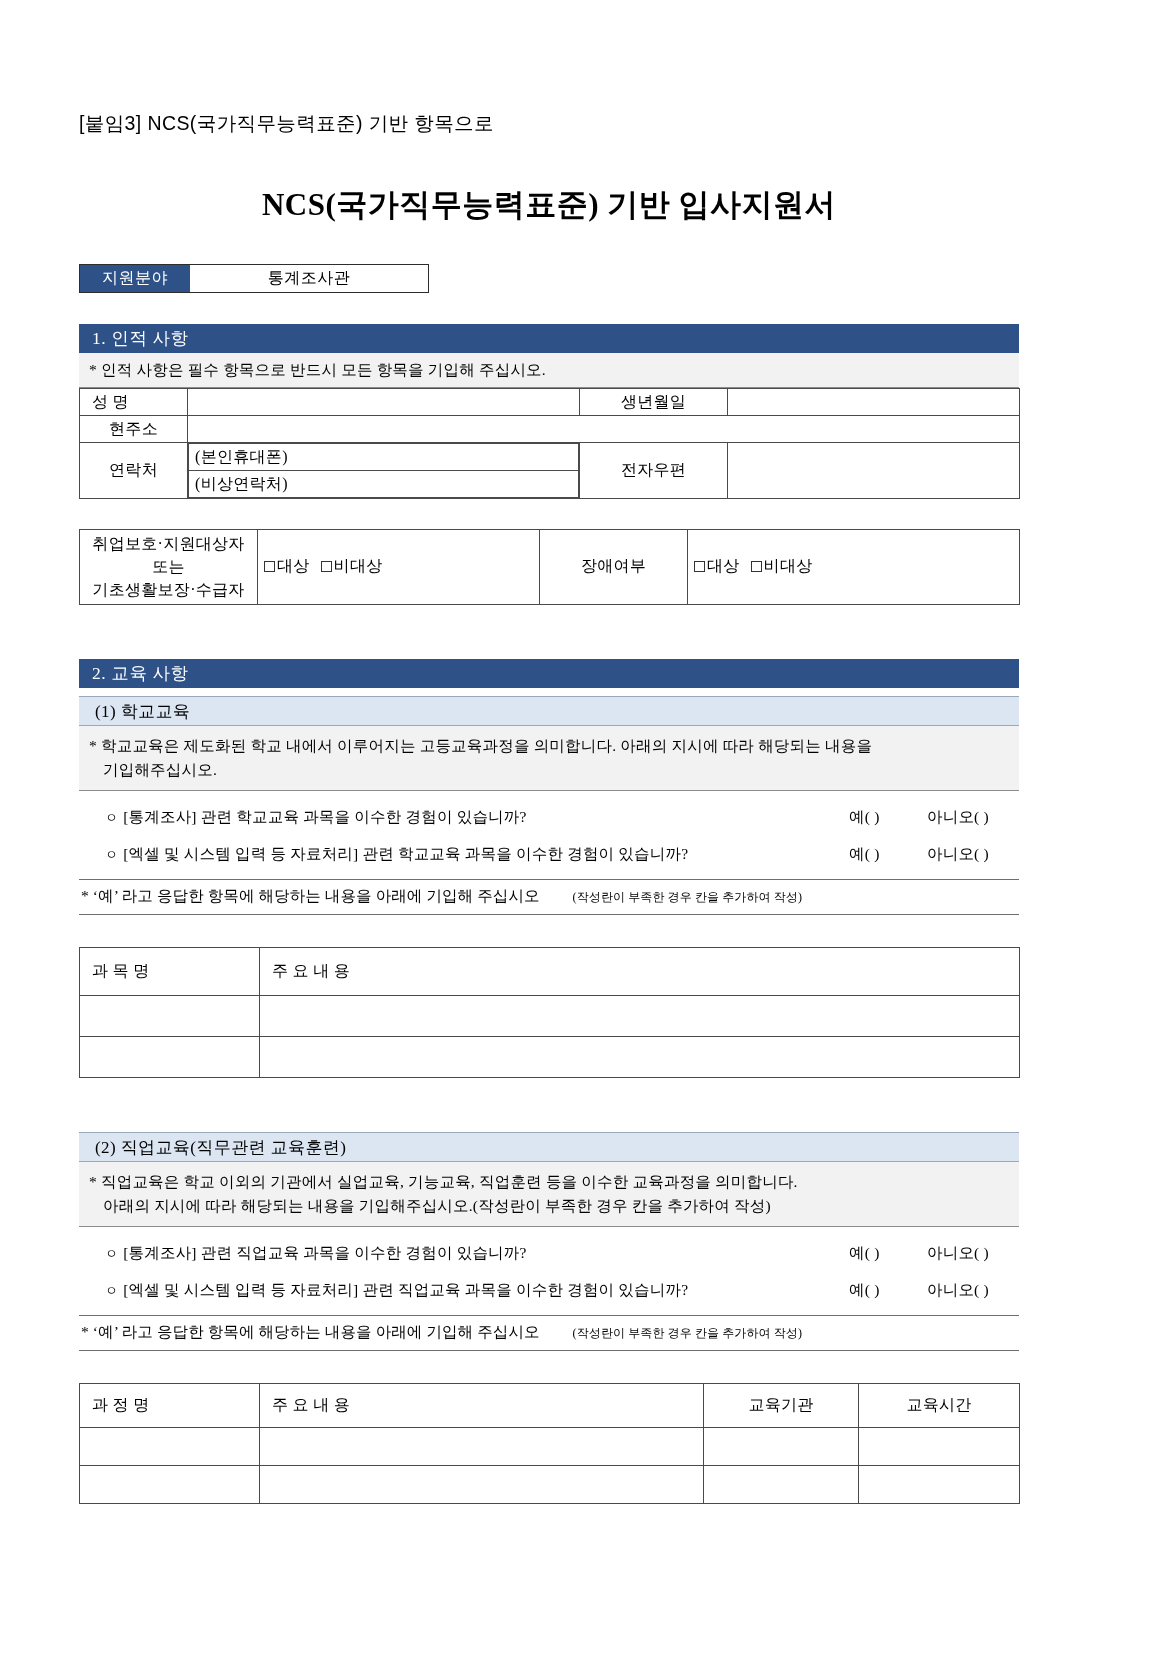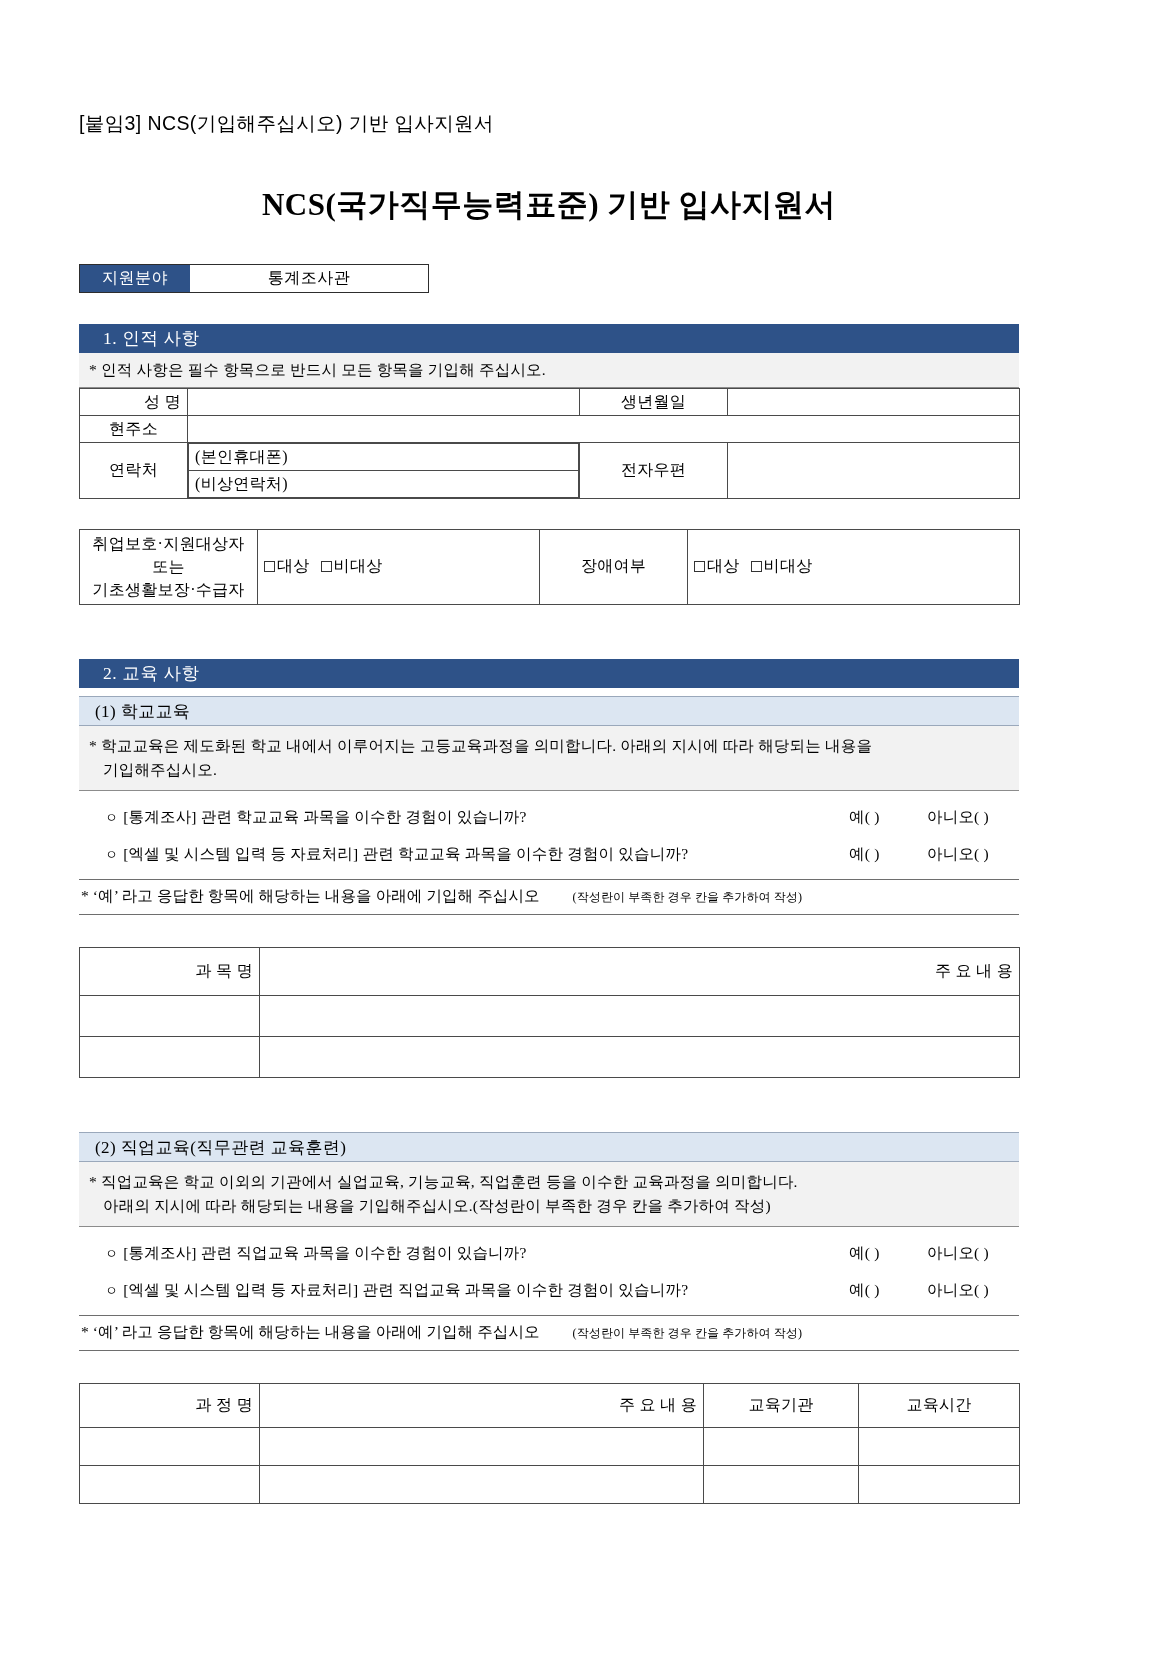--- a/index.html
+++ b/index.html
@@ -78,21 +78,21 @@
     letter-spacing: 0.5px;
   }
 
   
   .section-bar {
     background: #2e5288;
     color: #ffffff;
     font-size: 17.5px;
     height: 29px;
     line-height: 29px;
-    padding-left: 24px;
+    padding-left: 13px;
     box-sizing: border-box;
     letter-spacing: 0.6px;
   }
   .sec-gap-top { margin-top: 31px; }
 
   
   .note-strip {
     background: #f2f2f2;
     border-bottom: 1.1px solid #8c8c8c;
     font-size: 15.5px;
@@ -111,21 +111,21 @@
   table.grid td {
     border: 1.1px solid #4a4a4a;
     font-size: 16px;
     height: 27px;
     padding: 2px 6px;
     box-sizing: border-box;
     letter-spacing: 0.3px;
   }
   td.lbl { text-align: center; }
   td.lbl-sp {
-    text-align: right;
+    text-align: left;
     letter-spacing: 6px;
     text-indent: 6px;
   }
   td.blank { background: #ffffff; }
   td.sub {
     border: none;
     border-bottom: 1.1px solid #8f8f8f;
     font-size: 16px;
     height: 27px;
     padding-left: 6px;
@@ -208,21 +208,21 @@
 
   .tbl-gap { margin-top: 32px; padding-left: 48px; }
   .blk-gap-lg { margin-top: 54px; }
 </style>
 </head>
 <body>
 
 <div class="page">
   <div class="inner">
 
-    <div class="attach-line">[붙임3] NCS(기입해주십시오) 기반 입사지원서</div>
+    <div class="attach-line">[붙임3] NCS(국가직무능력표준) 기반 항목으로</div>
 
     <div class="doc-title">NCS(국가직무능력표준) 기반 입사지원서</div>
 
     <div class="field-row">
       <div class="field-label">지원분야</div>
       <div class="field-value">통계조사관</div>
     </div>
 
     <div class="section-bar sec-gap-top">1. 인적 사항</div>
 

